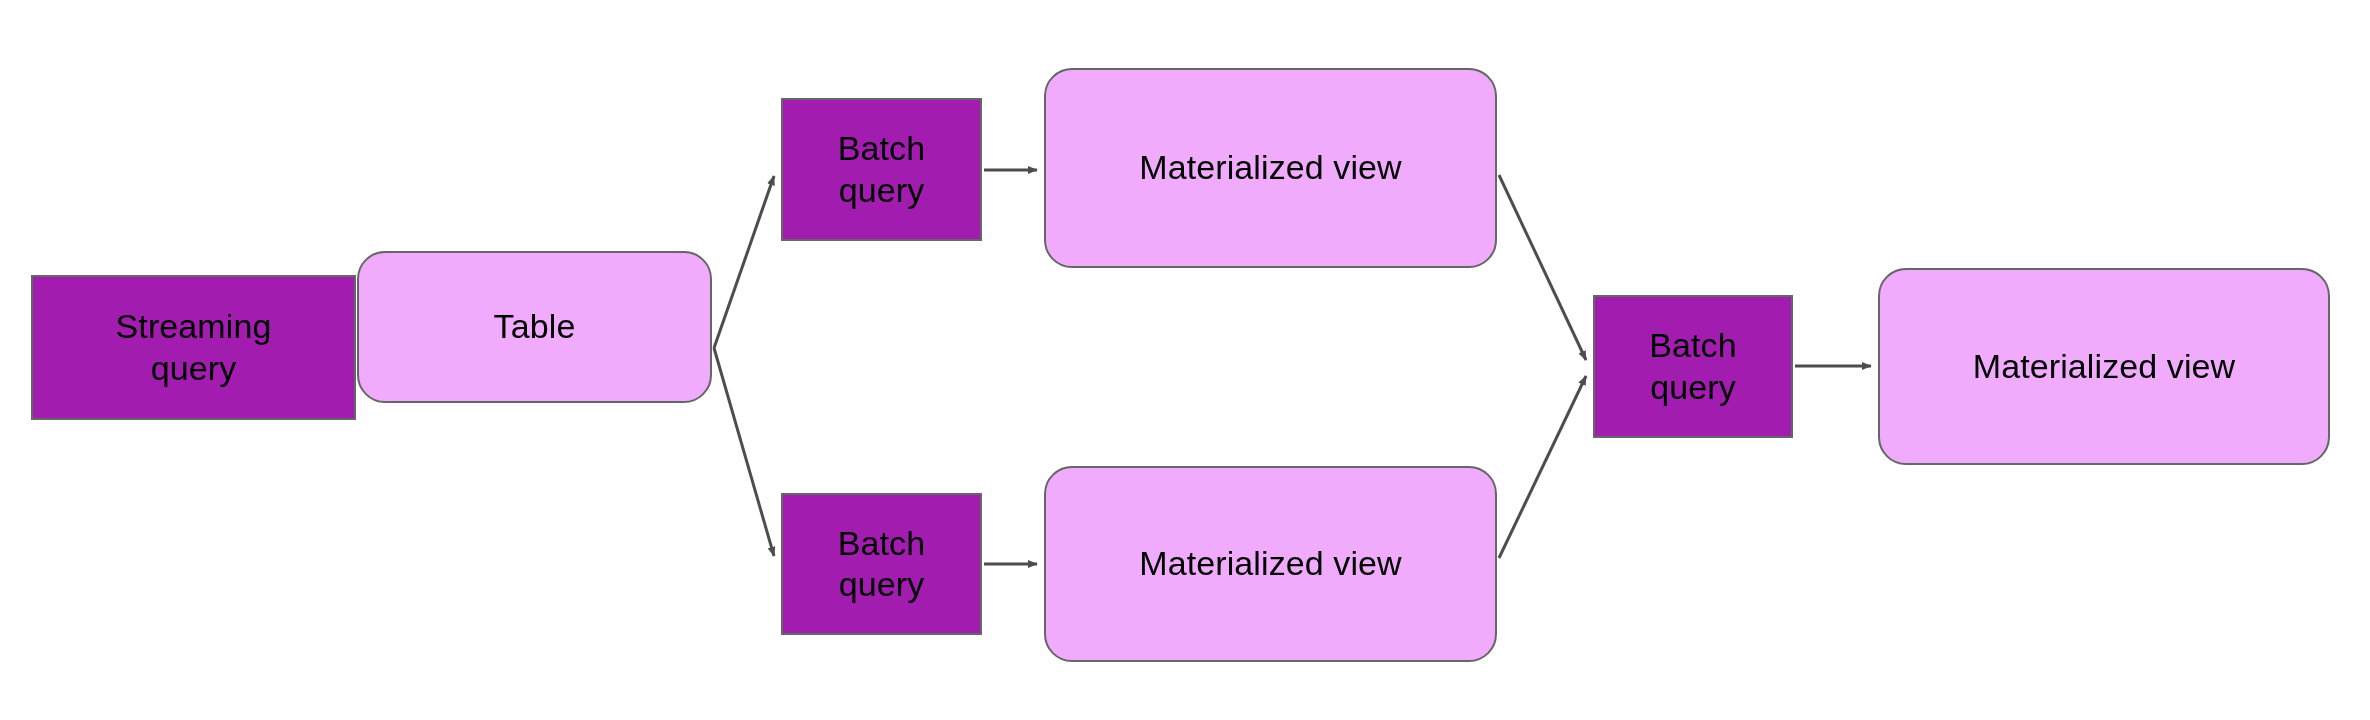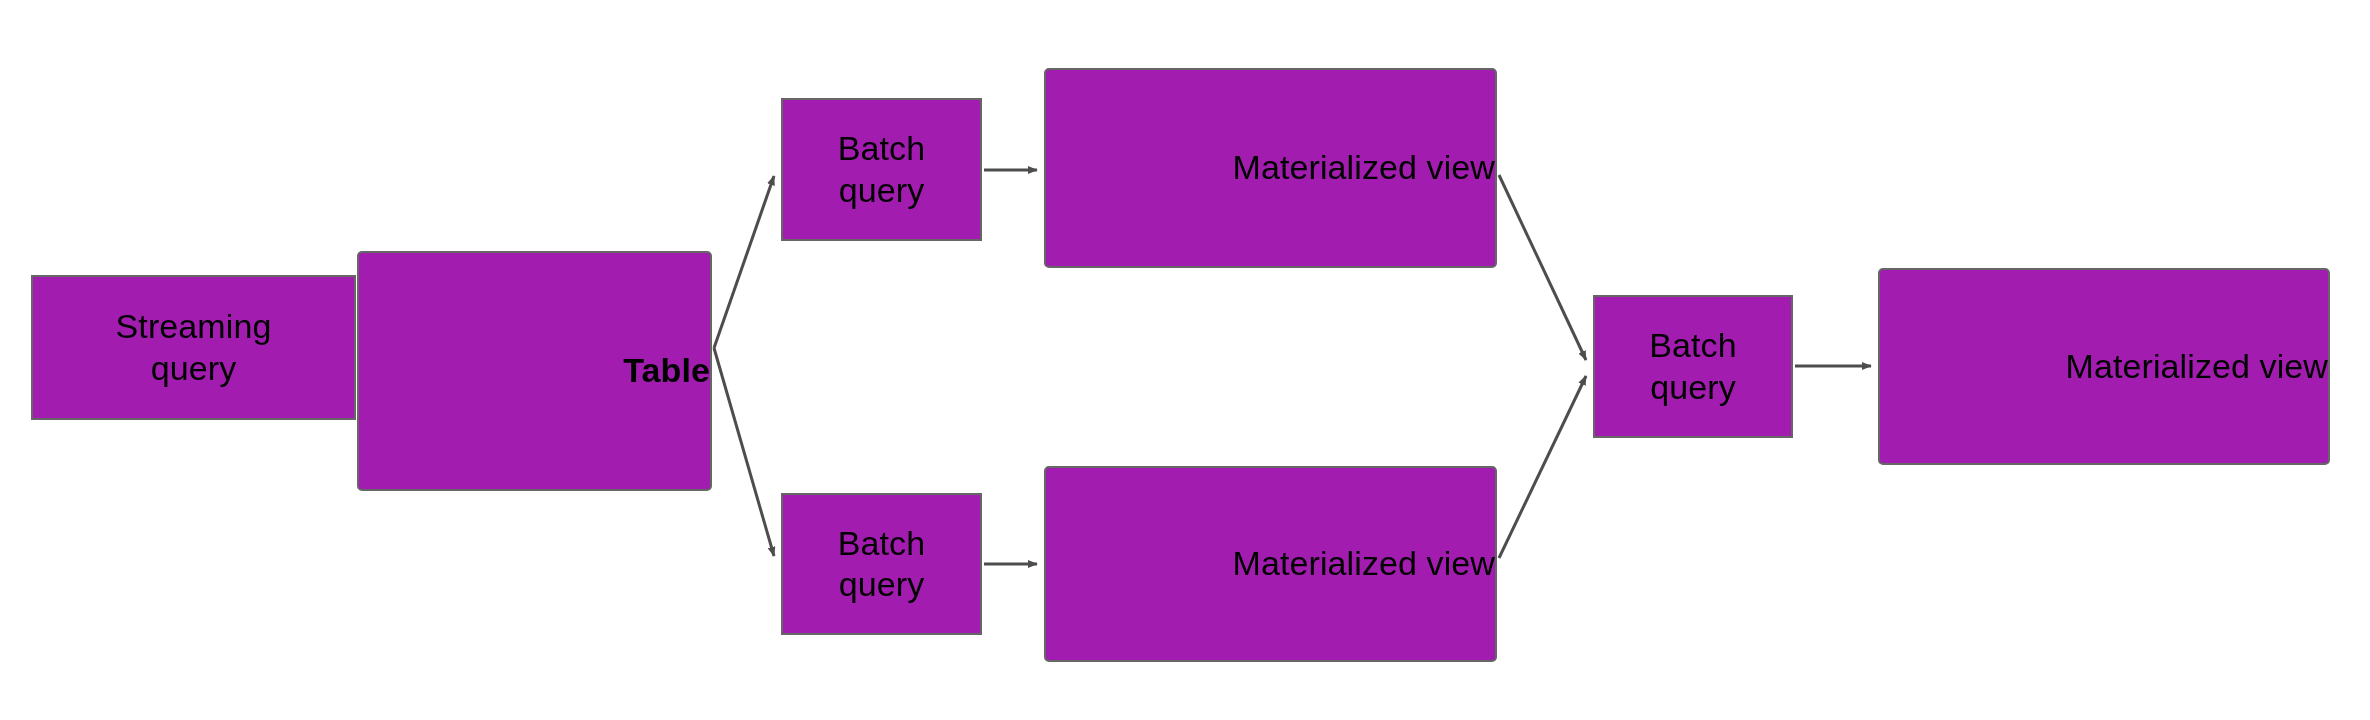--- a/index.html
+++ b/index.html
@@ -35,23 +35,22 @@
     line-height: 1.22;
     letter-spacing: 0.1px;
     border: 2px solid #666666;
     white-space: pre-line;
   }
   .node-process {
     background: #a21caf;
     border-radius: 0;
   }
   .node-store {
-    background: #a21caf;
-    border-radius: 5px;
-    justify-content: flex-end;
+    background: #f0abfc;
+    border-radius: 28px;
   }
   .node-label {
     display: block;
     white-space: pre-line;
   }
 </style>
 </head>
 <body>
 
 <div id="canvas">
@@ -94,21 +93,21 @@
     <g>
       <line x1="1795" y1="366" x2="1871" y2="366" stroke="#4d4d4d" stroke-width="3" marker-end="url(#arrowhead)"></line>
     </g>
   </svg>
 
   <div class="node node-process" style="left:31px; top:275px; width:325px; height:145px;">
     <span class="node-label">Streaming
 query</span>
   </div>
 
-  <div class="node node-store" style="left:357px; top:251px; width:355px; height:240px;font-weight:bold;">
+  <div class="node node-store" style="left:357px; top:251px; width:355px; height:152px;">
     <span class="node-label">Table</span>
   </div>
 
   <div class="node node-process" style="left:781px; top:98px; width:201px; height:143px;">
     <span class="node-label">Batch
 query</span>
   </div>
 
   <div class="node node-store" style="left:1044px; top:68px; width:453px; height:200px;">
     <span class="node-label">Materialized view</span>

